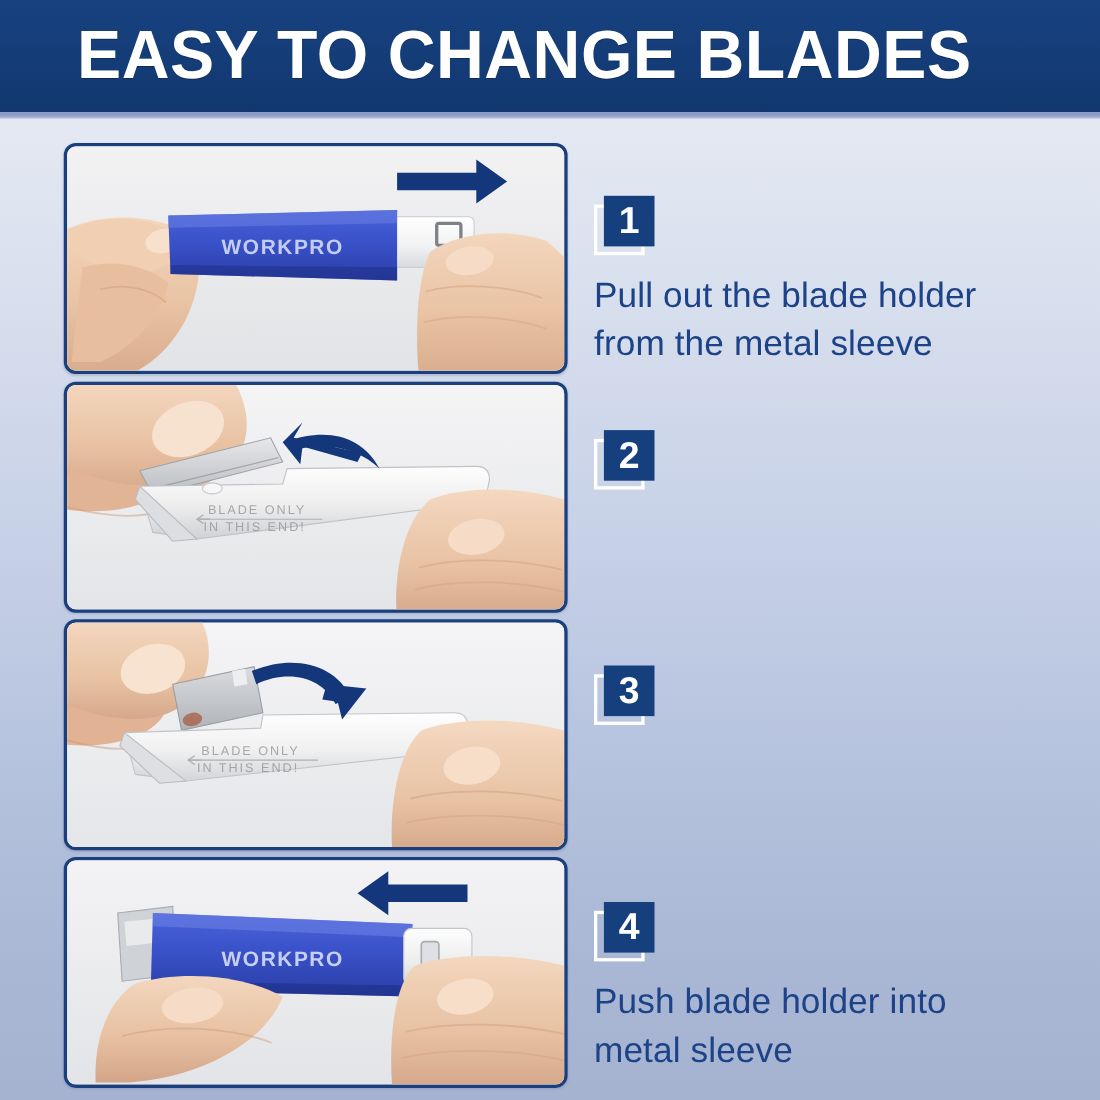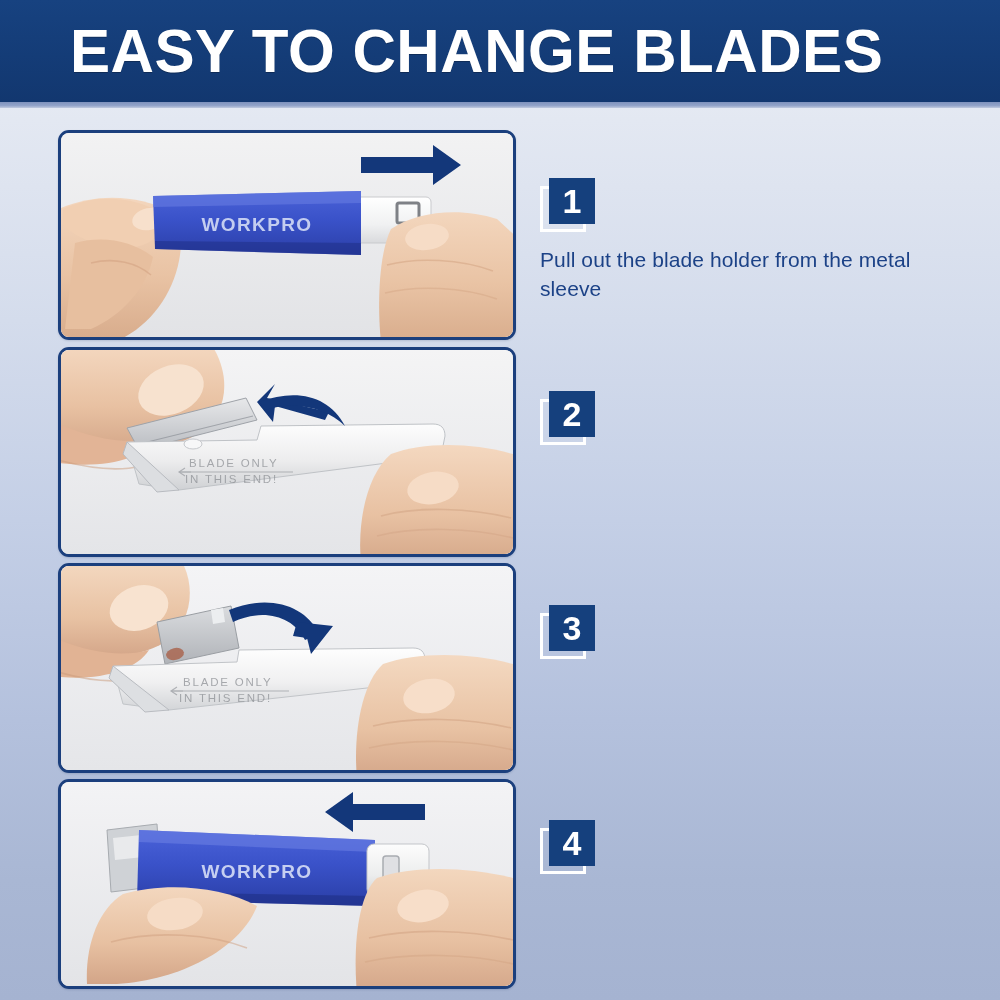--- a/index.html
+++ b/index.html
@@ -66,21 +66,21 @@
   }
   .badge-front{
     position:absolute;left:9px;top:0;width:46px;height:46px;
     background:#15407d;
     display:flex;align-items:center;justify-content:center;
     color:#ffffff;font-size:34px;font-weight:bold;line-height:1;
   }
   .step-text{
     margin-top:10px;
     color:#1c4287;
-    font-size:21px;
+    font-size:32px;
     line-height:1.38;
     letter-spacing:.1px;
     max-width:408px;
   }
 </style>
 </head>
 <body>
 
 <div id="page">
 
@@ -332,16 +332,17 @@
         <div class="badge-back"></div>
         <div class="badge-front">3</div>
       </div>
     </div>
 
     <div class="step s4">
       <div class="badge-wrap">
         <div class="badge-back"></div>
         <div class="badge-front">4</div>
       </div>
+      <div class="step-text">Push blade holder into metal sleeve</div>
     </div>
 
   </div>
 </div>
 
 </body></html>

